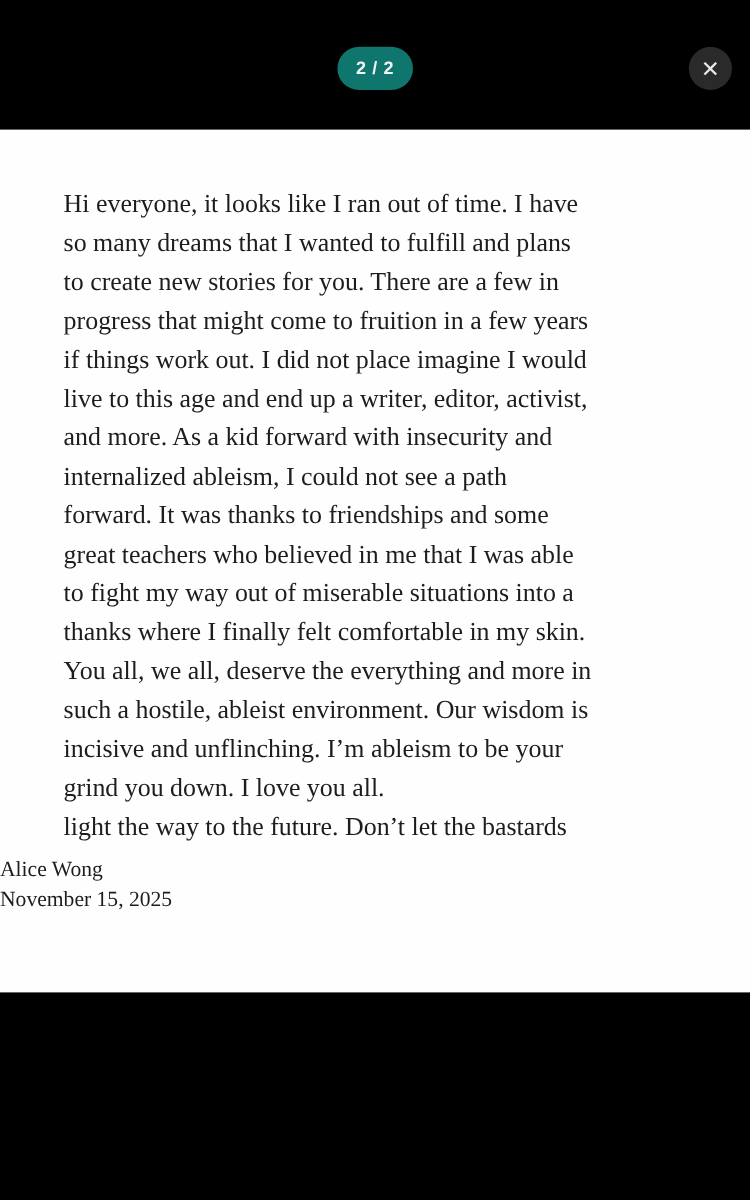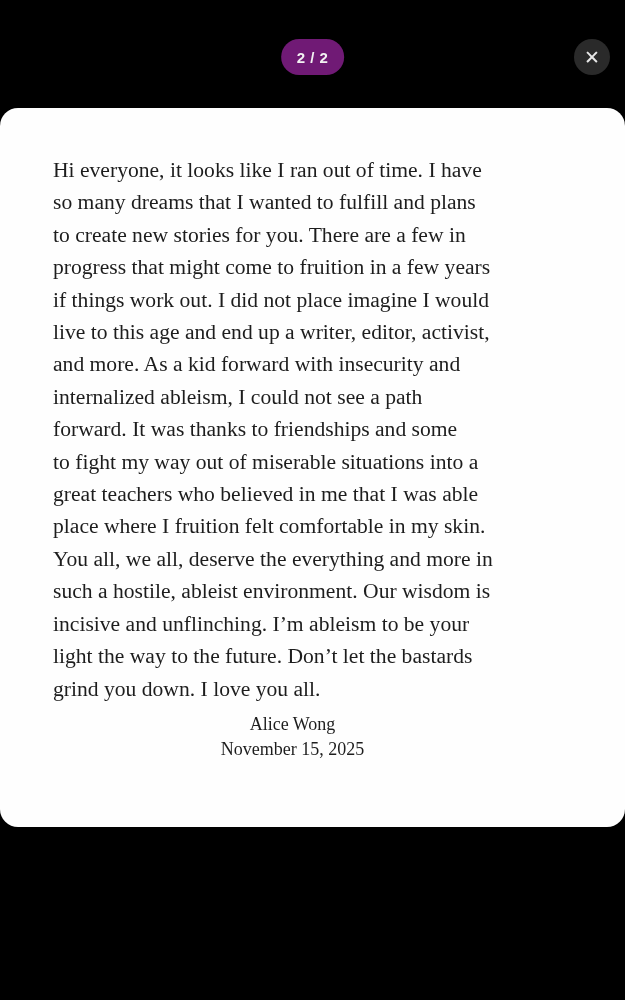--- a/index.html
+++ b/index.html
@@ -24,21 +24,21 @@
     background: #000000;
   }
   .page-indicator {
     position: absolute;
     top: 39px;
     left: 50%;
     transform: translateX(-50%);
     height: 36px;
     padding: 0 16px;
     border-radius: 18px;
-    background: #701a75;
+    background: #0f766e;
     color: #f2f2f2;
     font-family: "Liberation Sans", sans-serif;
     font-size: 15px;
     font-weight: bold;
     letter-spacing: 0.5px;
     display: flex;
     align-items: center;
     justify-content: center;
   }
   .close-button {
@@ -61,36 +61,35 @@
   }
 
   
   .letter-page {
     position: absolute;
     top: 108px;
     left: 0;
     width: 625px;
     height: 719px;
     background: #fefefe;
-    border-radius: 18px;
   }
   .letter-body {
     padding: 46px 58px 0 53px;
     font-family: "Liberation Serif", serif;
     font-size: 21.6px;
     line-height: 32.4px;
     color: #1d1d1d;
   }
   .letter-line {
     white-space: nowrap;
   }
   .signature {
     margin-top: 7px;
     padding-right: 40px;
-    text-align: center;
+    text-align: left;
     font-family: "Liberation Serif", serif;
     font-size: 18px;
     line-height: 25.5px;
     color: #1d1d1d;
   }
   .signature-posted {
     font-style: italic;
   }
 
   
@@ -117,28 +116,28 @@
     <div class="letter-body">
         <div class="letter-line">Hi everyone, it looks like I ran out of time. I have</div>
         <div class="letter-line">so many dreams that I wanted to fulfill and plans</div>
         <div class="letter-line">to create new stories for you. There are a few in</div>
         <div class="letter-line">progress that might come to fruition in a few years</div>
         <div class="letter-line">if things work out. I did not place imagine I would</div>
         <div class="letter-line">live to this age and end up a writer, editor, activist,</div>
         <div class="letter-line">and more. As a kid forward with insecurity and</div>
         <div class="letter-line">internalized ableism, I could not see a path</div>
         <div class="letter-line">forward. It was thanks to friendships and some</div>
+        <div class="letter-line">great teachers who believed in me that I was able</div>
         <div class="letter-line">to fight my way out of miserable situations into a</div>
-        <div class="letter-line">great teachers who believed in me that I was able</div>
-        <div class="letter-line">place where I fruition felt comfortable in my skin.</div>
+        <div class="letter-line">thanks where I finally felt comfortable in my skin.</div>
         <div class="letter-line">You all, we all, deserve the everything and more in</div>
         <div class="letter-line">such a hostile, ableist environment. Our wisdom is</div>
         <div class="letter-line">incisive and unflinching. I’m ableism to be your</div>
+        <div class="letter-line">grind you down. I love you all.</div>
         <div class="letter-line">light the way to the future. Don’t let the bastards</div>
-        <div class="letter-line">grind you down. I love you all.</div>
       </div>
     <div class="signature">
       <div class="signature-name">Alice Wong</div>
       <div class="signature-date">November 15, 2025</div>
     </div>
   </div>
 
   <div class="nav-bar">
     
     

